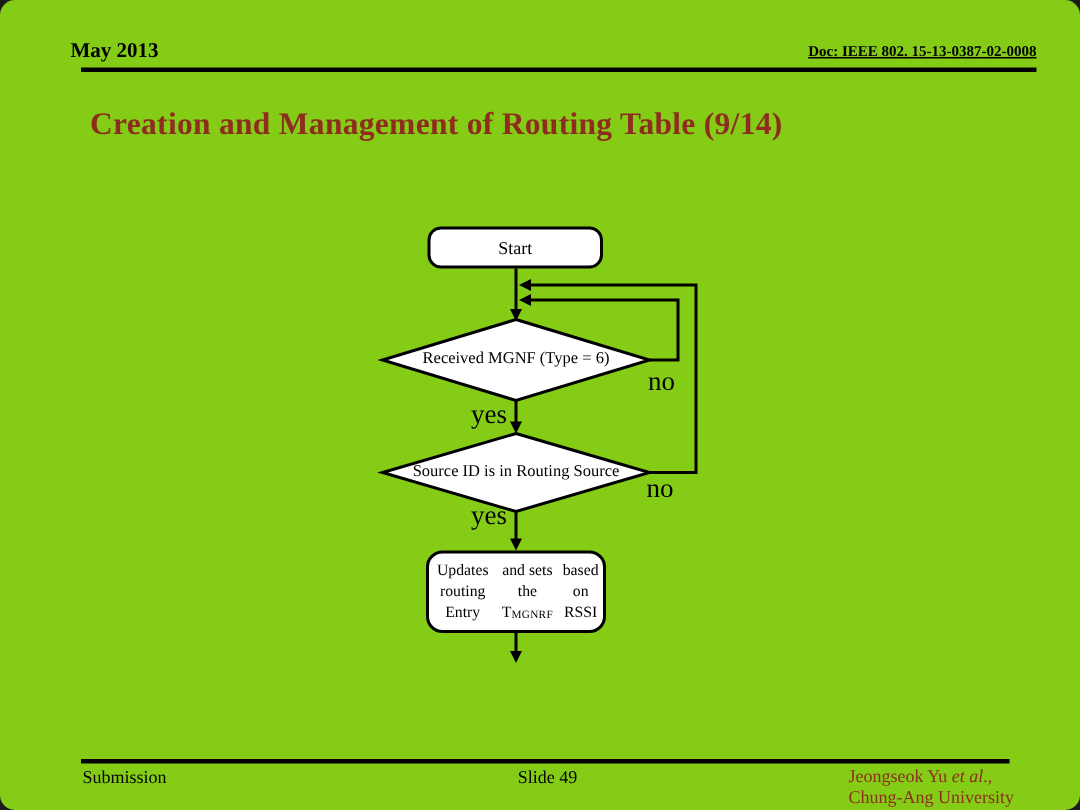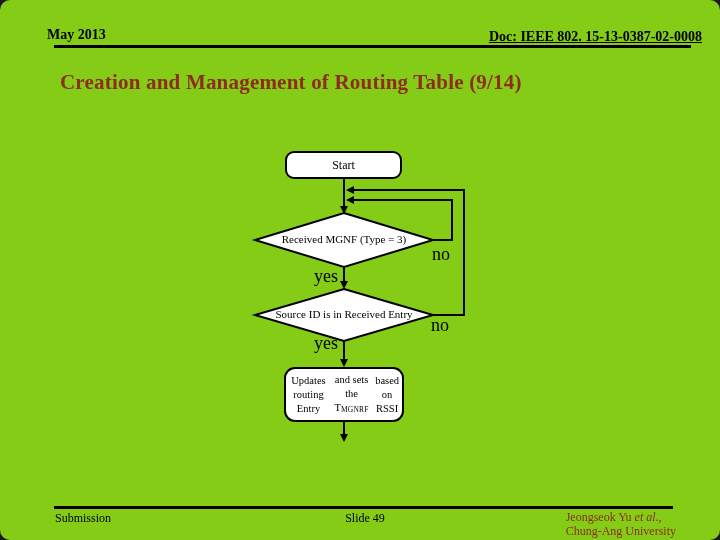--- a/index.html
+++ b/index.html
@@ -1,21 +1,21 @@
 <!DOCTYPE html>
 <html style="--accent: #8E2C1E;"><head>
 <meta charset="utf-8">
 <style>
   html,body{margin:0;padding:0;background:#1b1b1b;}
   body{width:720px;height:540px;font-family:"Liberation Serif","DejaVu Serif",serif;}
   .slide{position:relative;width:720px;height:540px;background:#84cc16;border-radius:10px;overflow:hidden;color:#000;}
 
   
   .hdr-date{position:absolute;left:47px;top:27px;font-size:14px;font-weight:bold;}
-  .hdr-doc{position:absolute;right:18px;top:29px;font-size:14px;font-weight:bold;text-decoration:underline;margin-left:20px;}
+  .hdr-doc{position:absolute;right:29px;top:29px;font-size:10px;font-weight:bold;text-decoration:underline;margin-left:20px;}
   .hdr-rule{position:absolute;left:54px;top:45px;width:637px;height:3px;background:#000;}
 
   
   .title{position:absolute;left:60px;top:70px;margin:0;font-size:21px;font-weight:bold;color:var(--accent,#8e2c1e);letter-spacing:0.2px;}
 
   
   .flow-svg{position:absolute;left:0;top:0;width:720px;height:540px;}
   .node{position:absolute;box-sizing:border-box;border:2px solid #000;border-radius:9px;background:#fff;
         display:flex;align-items:center;justify-content:center;font-size:12px;}
   .node-start{left:285px;top:151px;width:117px;height:28px;}
@@ -71,25 +71,25 @@
     <polygon points="346,190 354,186 354,194" fill="#000"></polygon>
 
     <polygon points="344,213 433,240 344,267 255,240" fill="#fff" stroke="#000" stroke-width="2"></polygon>
     <polygon points="344,289 433,315 344,341 255,315" fill="#fff" stroke="#000" stroke-width="2"></polygon>
   </svg>
 
   <div class="node node-start">
     <span>Start</span>
   </div>
 
-  <div class="dlabel dlabel-1">Received MGNF (Type = 3)</div>
+  <div class="dlabel dlabel-1">Received MGNF (Type = 6)</div>
   <span class="branch yes-1">yes</span>
   <span class="branch no-1">no</span>
 
-  <div class="dlabel dlabel-2">Source ID is in Received Entry</div>
+  <div class="dlabel dlabel-2">Source ID is in Routing Source</div>
   <span class="branch yes-2">yes</span>
   <span class="branch no-2">no</span>
 
   <div class="node node-process">
     <span>Updates routing Entry</span>
     <span><span>and sets the T</span><span class="sub">MGNRF</span></span>
     <span>based on RSSI</span>
   </div>
 
 

